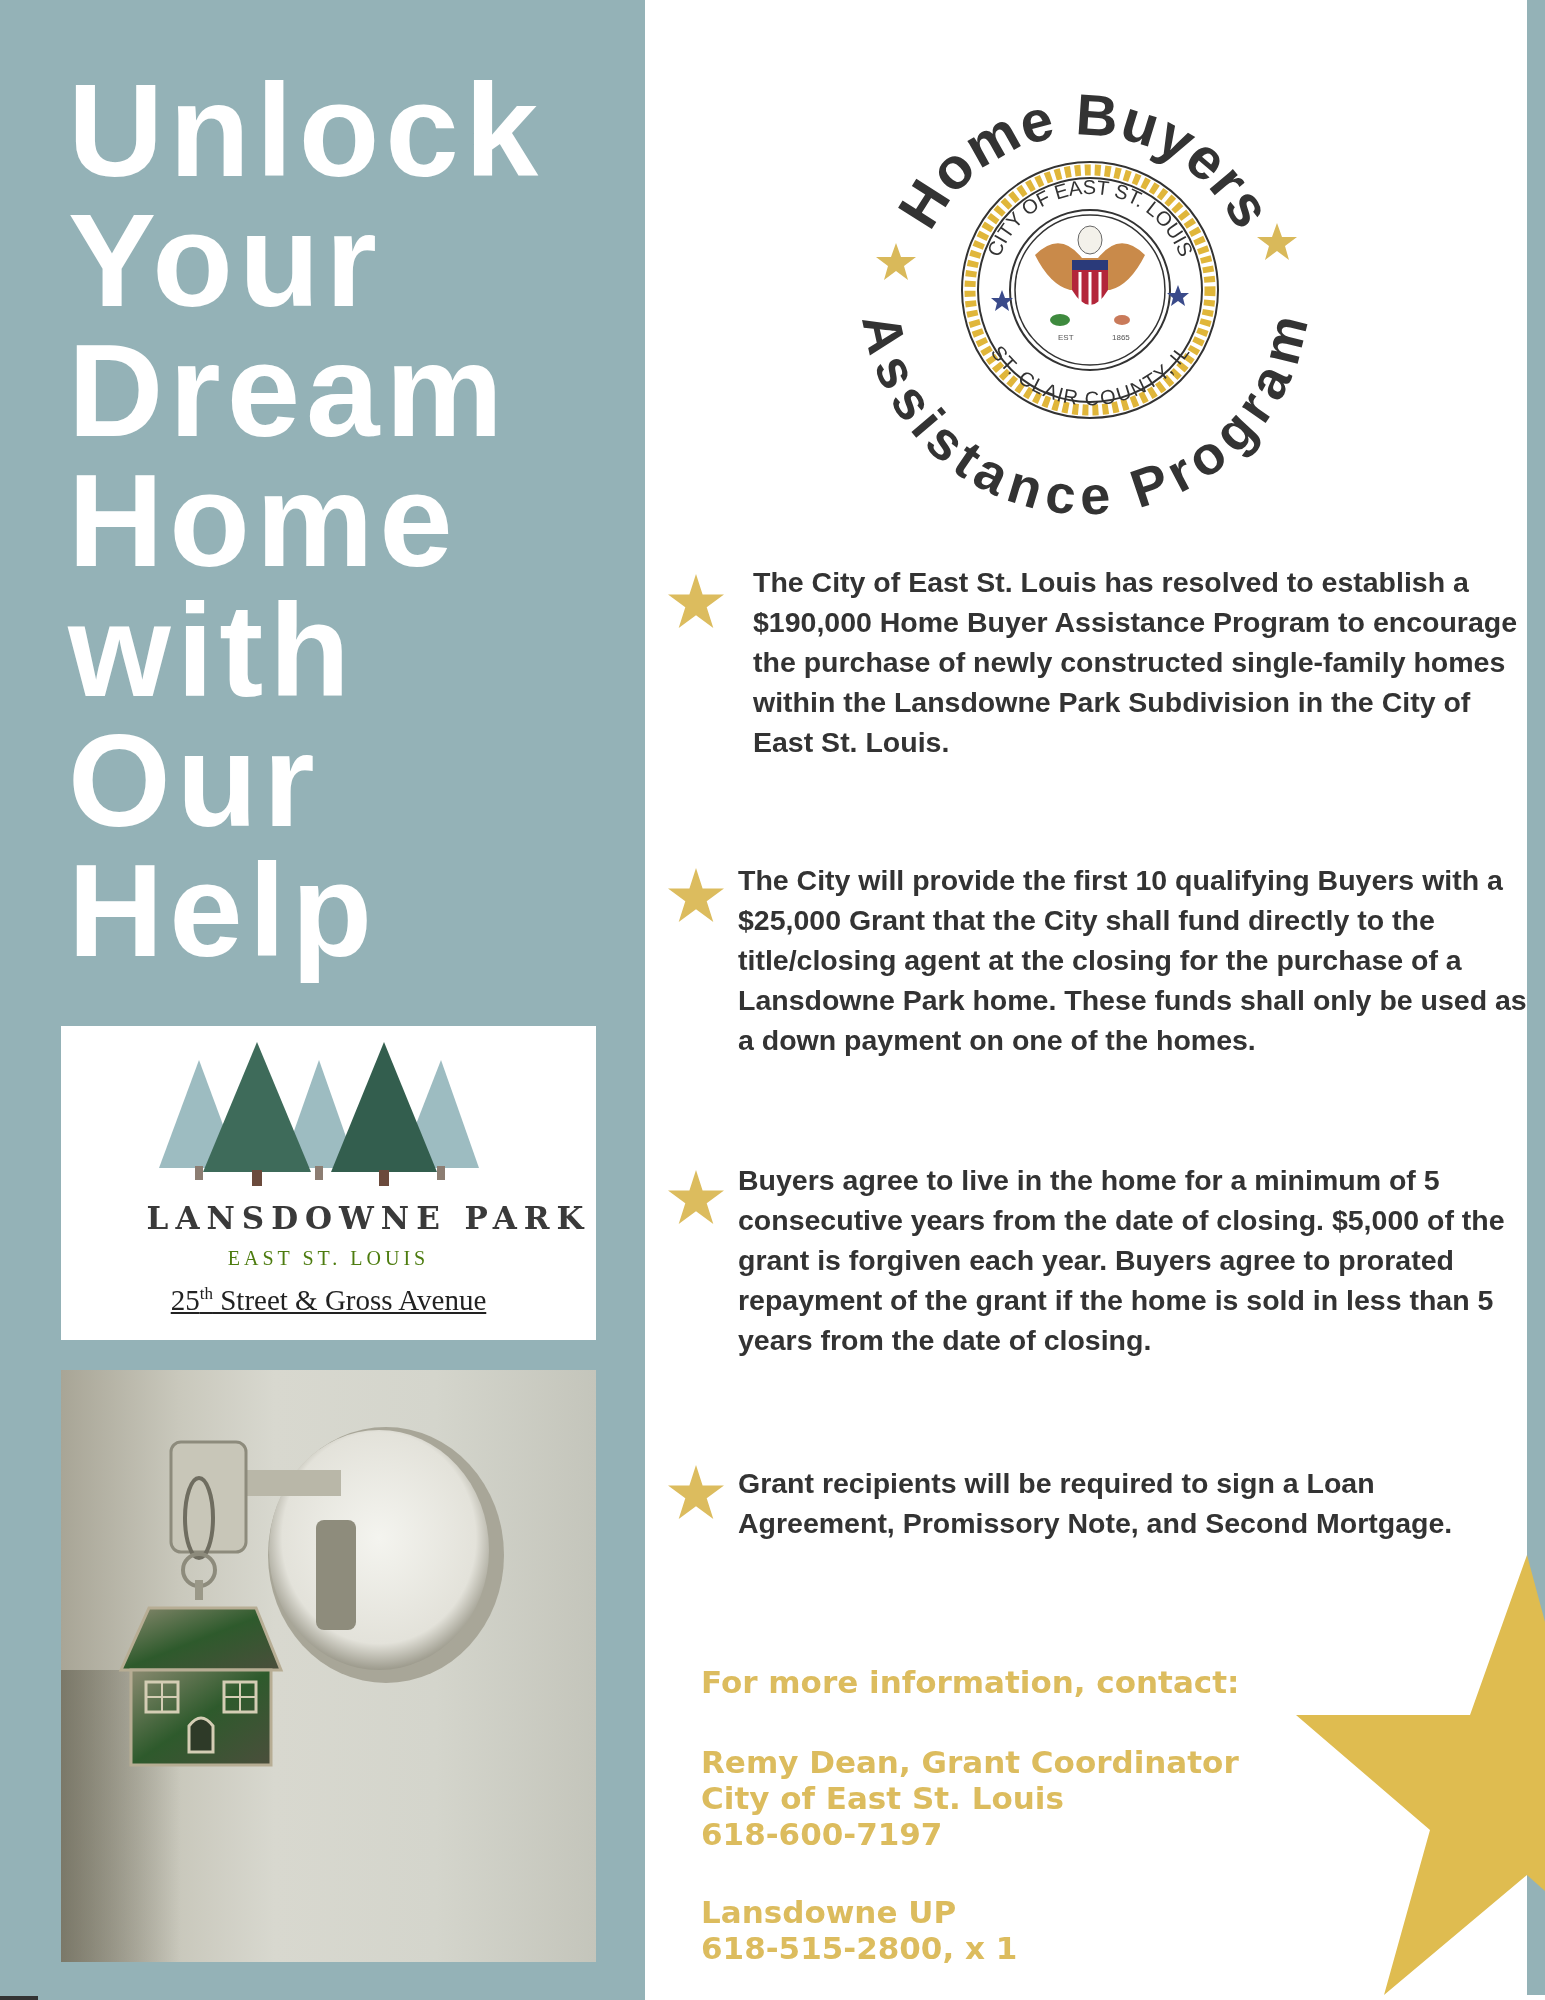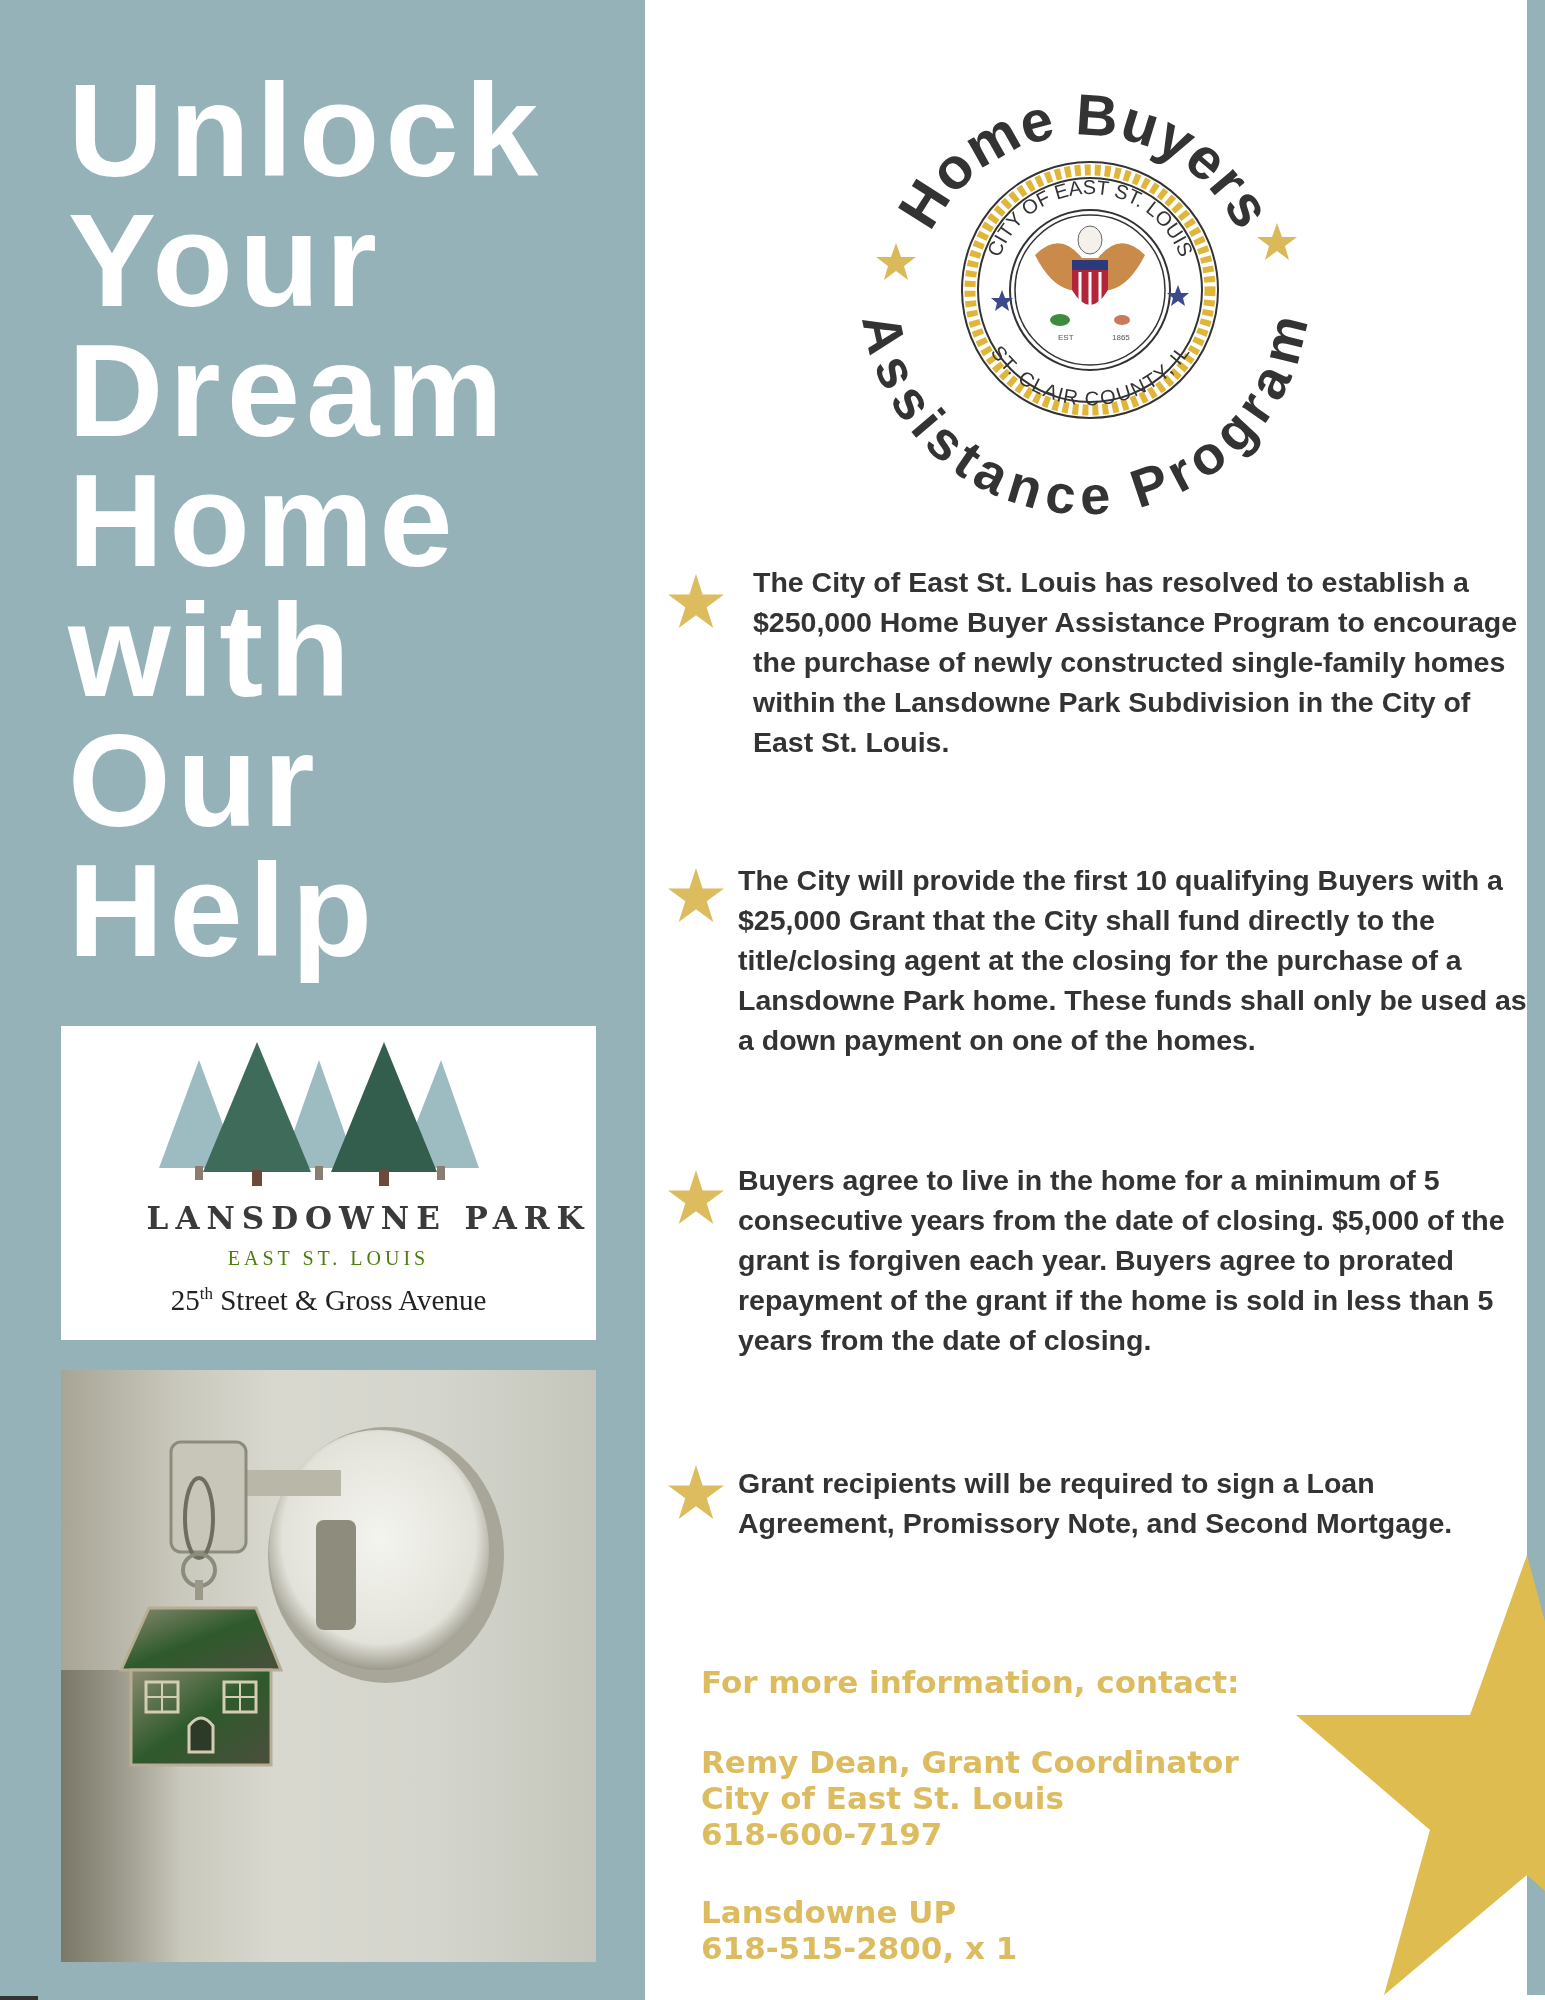--- a/index.html
+++ b/index.html
@@ -5,21 +5,21 @@
     html, body { margin: 0; padding: 0; }
     body { width: 1545px; height: 2000px; position: relative; overflow: hidden; background: #ffffff; font-family: "Liberation Sans", sans-serif; }
     .left-panel { position: absolute; left: 0; top: 0; width: 645px; height: 2000px; background: #94b2b7; }
     .right-strip { position: absolute; left: 1527px; top: 0; width: 18px; height: 1995px; background: #94b2b7; }
     .headline { position: absolute; left: 60px; top: 58px; margin: 8px; color: #ffffff; font-family: "Liberation Sans", sans-serif; font-weight: 700; font-size: 132px; line-height: 130px; letter-spacing: 6px; }
     .headline span { display: block; }
     .logo-card { position: absolute; left: 61px; top: 1026px; width: 535px; height: 314px; background: #ffffff; }
     .trees { position: absolute; left: 98px; top: 14px; width: 320px; height: 150px; }
     .lp-title { position: absolute; left: 0; top: 174px; width: 535px; text-align: center; font-family: "DejaVu Serif", serif; font-weight: 700; font-size: 31px; letter-spacing: 7px; color: #3a3a3a; padding-left: 40px; }
     .lp-sub { position: absolute; left: 0; top: 221px; width: 535px; text-align: center; font-family: "Liberation Serif", serif; font-size: 20px; letter-spacing: 4px; color: #4d7c0f; }
-    .lp-address { position: absolute; left: 0; top: 258px; width: 535px; text-align: center; font-family: "Liberation Serif", serif; font-size: 29px; color: #222222; }
+    .lp-address { position: absolute; left: 0; top: 258px; width: 535px; text-align: center; font-family: "Liberation Serif", serif; font-size: 29px; color: #222222; text-decoration: underline; }
     .lp-address sup { font-size: 17px; }
     .photo { position: absolute; left: 61px; top: 1370px; width: 535px; height: 592px; overflow: hidden; background: linear-gradient(90deg, #a8a596 0%, #c9c8bc 22%, #d8d8cf 40%, #d4d5cc 70%, #c4c5bb 100%); }
     .badge { position: absolute; left: 860px; top: 80px; width: 450px; height: 450px; }
     .bullet { position: absolute; display: flex; }
     .bullet .star { position: absolute; width: 56px; height: 54px; }
     .bullet p { margin: 0; color: #333333; font-family: "Liberation Sans", sans-serif; font-weight: 700; font-size: 28.5px; line-height: 40px; }
     .b1 { left: 668px; top: 562px; } .b1 .star { left: 0; top: 12px; } .b1 p { position: absolute; left: 85px; top: 0; width: 780px; }
     .b2 { left: 668px; top: 860px; } .b2 .star { left: 0; top: 8px; } .b2 p { position: absolute; left: 70px; top: 0; width: 800px; }
     .b3 { left: 668px; top: 1160px; } .b3 .star { left: 0; top: 10px; } .b3 p { position: absolute; left: 70px; top: 0; width: 800px; }
     .b4 { left: 668px; top: 1455px; } .b4 .star { left: 0; top: 10px; } .b4 p { position: absolute; left: 70px; top: 0; width: 800px; margin-top: 8px; }
@@ -155,21 +155,21 @@
     <ellipse cx="262" cy="240" rx="8" ry="5" fill="#c97a5a"></ellipse>
     <text x="198" y="260" font-family="Liberation Sans, sans-serif" font-size="8" fill="#555">EST</text>
     <text x="252" y="260" font-family="Liberation Sans, sans-serif" font-size="8" fill="#555">1865</text>
   </g>
 </svg>
 
 <div class="bullet b1">
   <svg class="star" viewBox="0 0 56 54">
       <polygon fill="#dcbc5e" points="28,0 34.6,20.6 56,20.6 38.7,33.3 45.3,54 28,41.2 10.7,54 17.3,33.3 0,20.6 21.4,20.6"></polygon>
     </svg>
-  <p>The City of East St. Louis has resolved to establish a $250,000 Home Buyer Assistance Program to encourage the purchase of newly constructed single-family homes within the Lansdowne Park Subdivision in the City of East St. Louis.</p>
+  <p>The City of East St. Louis has resolved to establish a $190,000 Home Buyer Assistance Program to encourage the purchase of newly constructed single-family homes within the Lansdowne Park Subdivision in the City of East St. Louis.</p>
 </div>
 <div class="bullet b2">
   <svg class="star" viewBox="0 0 56 54">
       <polygon fill="#dcbc5e" points="28,0 34.6,20.6 56,20.6 38.7,33.3 45.3,54 28,41.2 10.7,54 17.3,33.3 0,20.6 21.4,20.6"></polygon>
     </svg>
   <p>The City will provide the first 10 qualifying Buyers with a $25,000 Grant that the City shall fund directly to the title/closing agent at the closing for the purchase of a Lansdowne Park home.  These funds shall only be used as a down payment on one of the homes.</p>
 </div>
 <div class="bullet b3">
   <svg class="star" viewBox="0 0 56 54">
       <polygon fill="#dcbc5e" points="28,0 34.6,20.6 56,20.6 38.7,33.3 45.3,54 28,41.2 10.7,54 17.3,33.3 0,20.6 21.4,20.6"></polygon>

